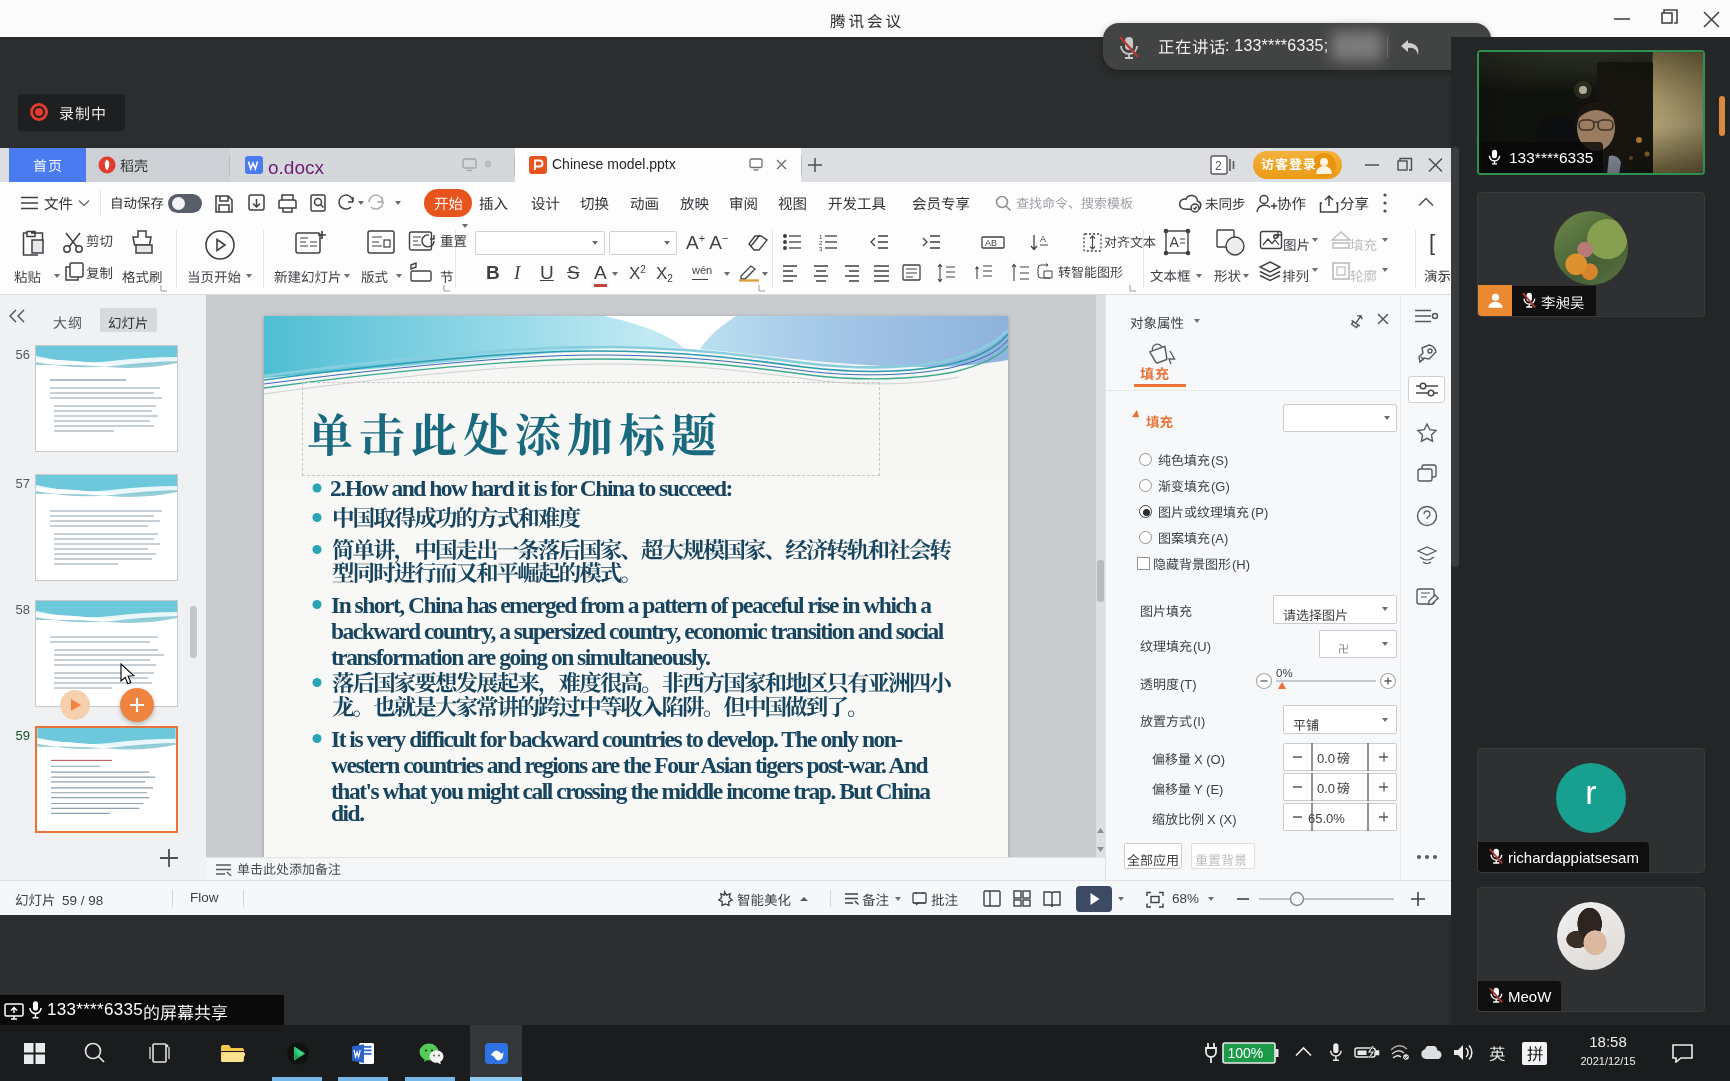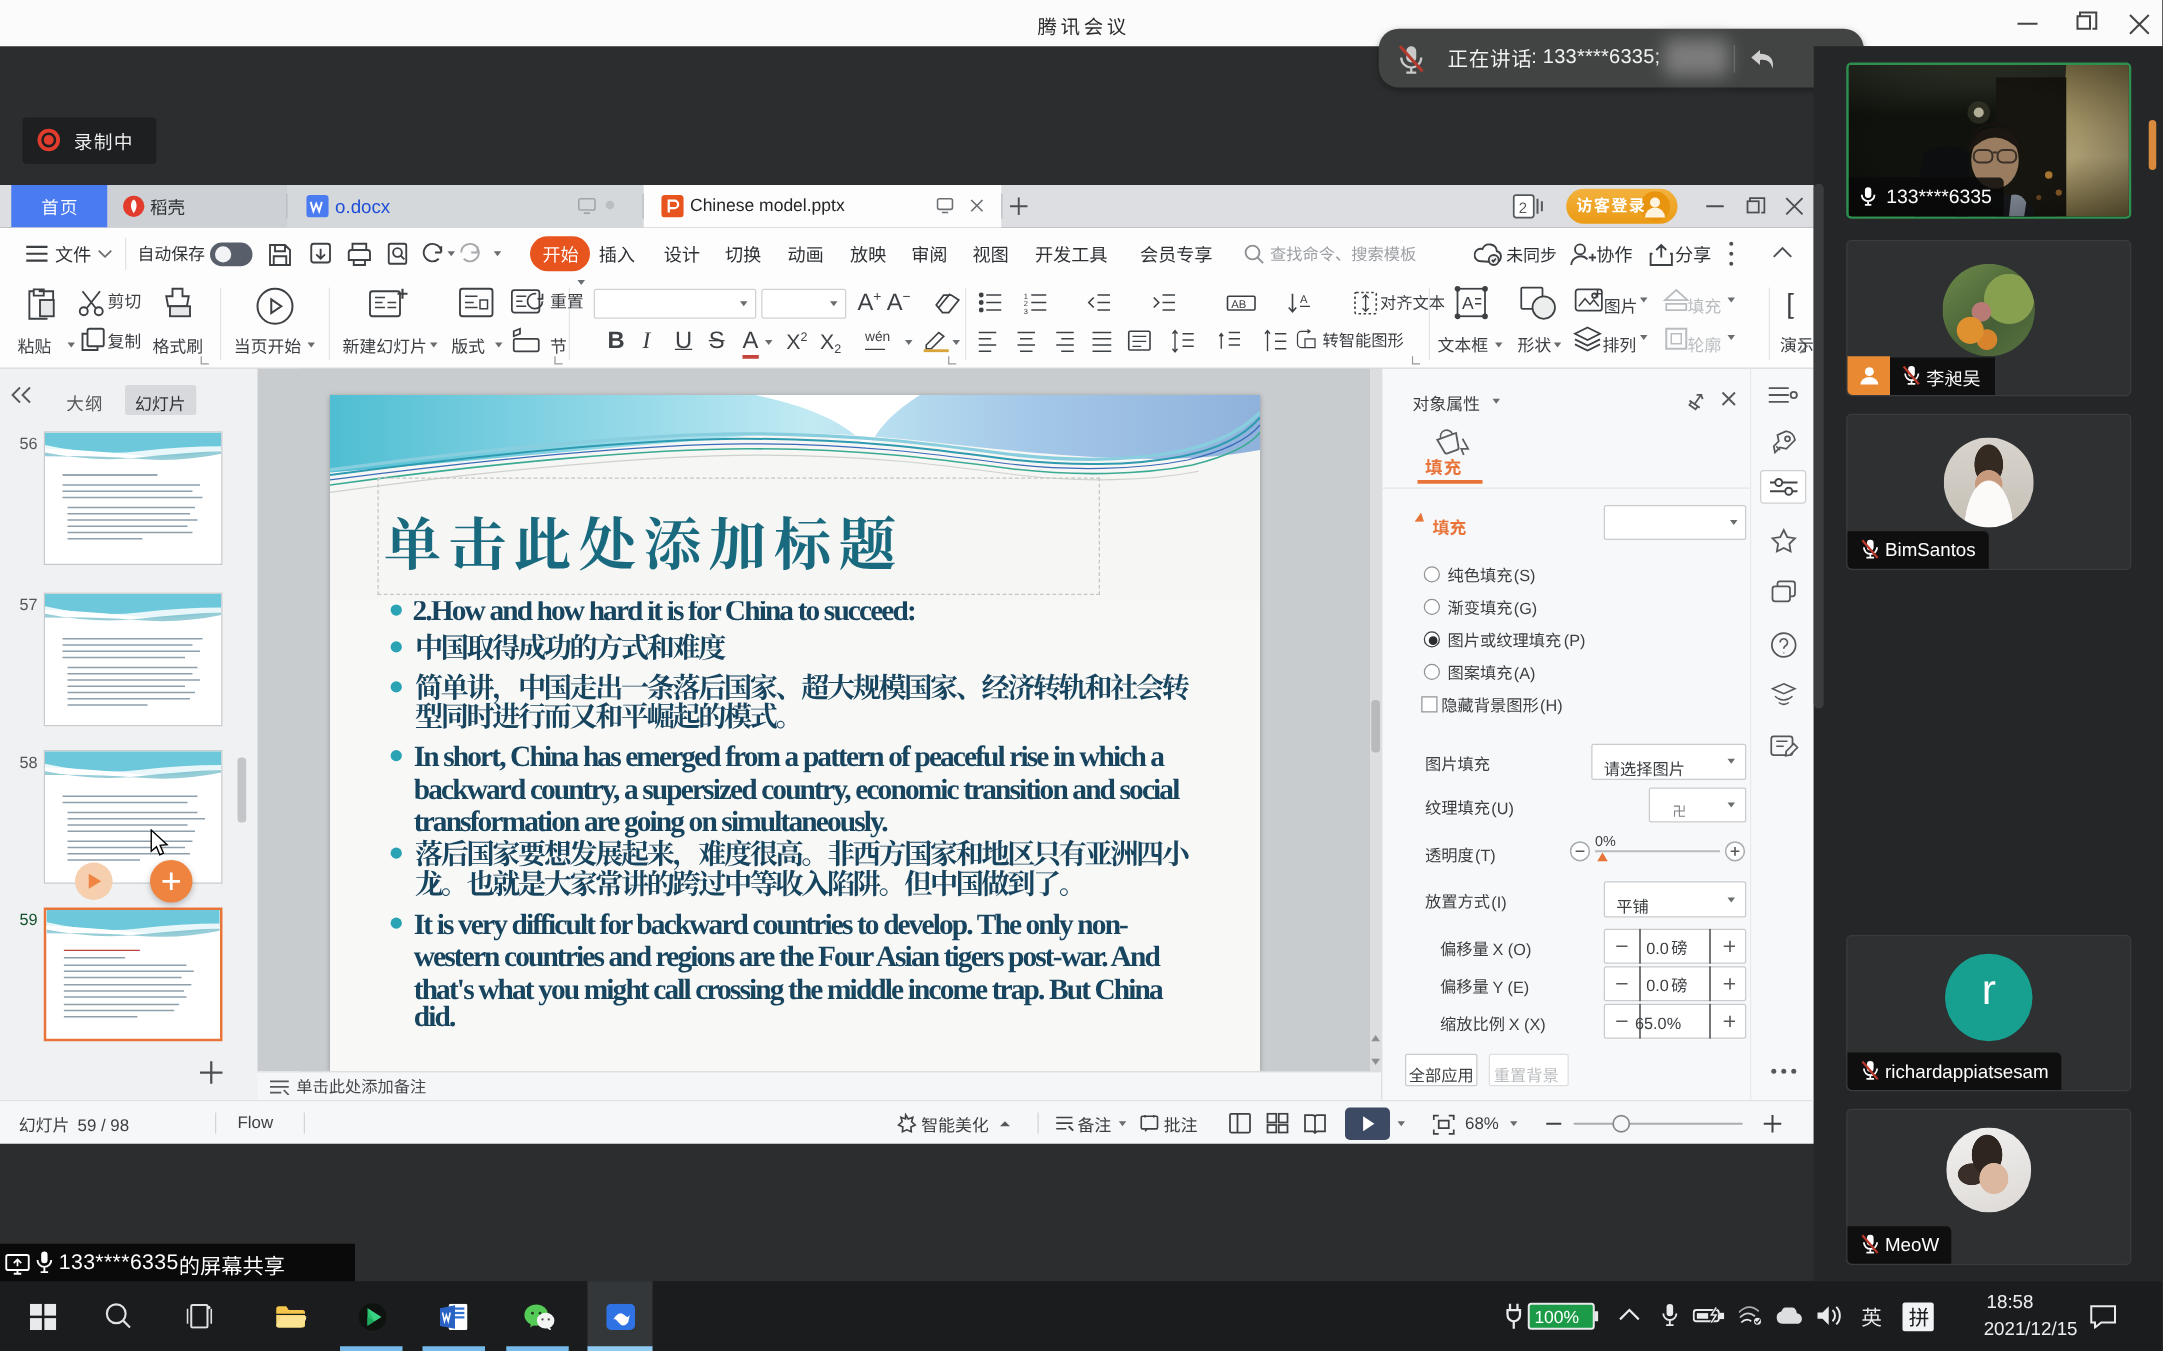--- a/index.html
+++ b/index.html
@@ -101,21 +101,21 @@
 
   <svg class="abs" style="left:98px;top:8px" width="18" height="18">
       <circle cx="9" cy="9" r="8.5" fill="#e23c2c"></circle>
       <path d="M9 3.5 c3 2 3 7 0 11 c-3-4-3-9 0-11z" fill="#fff"></path>
     </svg>
 
   <svg class="abs" style="left:245px;top:8px" width="18" height="18">
       <rect width="18" height="18" rx="3" fill="#4a7bf0"></rect>
       <path d="M3.5 5.5 l2.2 7.5 2.3-6 2.3 6 2.2-7.5" stroke="#fff" stroke-width="1.5" fill="none"></path>
     </svg>
-  <div class="abs" style="left:268px;top:9px;font-size:15px;color:#1d4ed8">o.docx</div>
+  <div class="abs" style="left:268px;top:9px;font-size:19px;color:#701a75">o.docx</div>
 
   <svg class="abs" style="left:529px;top:8px" width="18" height="18">
       <rect width="18" height="18" rx="3" fill="#e8541e"></rect>
       <path d="M6 14 V4.5 h4.5 a3 3 0 0 1 0 6 H6" stroke="#fff" stroke-width="1.8" fill="none"></path>
     </svg>
   <div class="abs" style="left:552px;top:8px;font-size:14px;color:#232527">Chinese model.pptx</div>
 
   <svg class="abs" style="left:462px;top:10px" width="34" height="14" opacity=".55">
       <rect x="1" y="1" width="13" height="9" rx="1.5" stroke="#7a7d80" fill="none" stroke-width="1.3"></rect>
       <path d="M5 12.5 h5" stroke="#7a7d80" stroke-width="1.3"></path>
@@ -772,29 +772,20 @@
         <path d="M3 21 a9 7.5 0 0 1 18 0 z" fill="#fff"></path>
       </svg>
     <div class="vlabel" style="left:34px;border-radius:0;width:84px"></div>
     <svg class="abs" style="left:42px;bottom:6px" width="18" height="19" viewBox="0 0 22 23">
         <rect x="8" y="2" width="6.5" height="10.5" rx="3.2" fill="#fff"></rect>
         <path d="M5 9.5 a6.5 6.5 0 0 0 13 0 M11.3 16 v3.5 M7.5 19.5 h7.5" stroke="#fff" stroke-width="1.7" fill="none"></path>
         <line x1="3.5" y1="2.5" x2="18.5" y2="20" stroke="#b8382b" stroke-width="2.2"></line>
       </svg>
   </div>
 
-  <div class="tile" style="top:294px">
-    <div class="avatar" style="top:18px;width:72px;height:72px;background:radial-gradient(ellipse at 50% 105%,#fbfaf8 0 38%,transparent 39%),radial-gradient(ellipse at 50% 52%,#c79a7e 0 21%,transparent 22%),radial-gradient(ellipse at 50% 30%,#342a22 0 22%,transparent 23%),linear-gradient(180deg,#d8d4cd,#c6c0b6)"></div>
-    <div class="vlabel">BimSantos</div>
-    <svg class="abs" style="left:9px;bottom:6px" width="18" height="19" viewBox="0 0 22 23">
-        <rect x="8" y="2" width="6.5" height="10.5" rx="3.2" fill="#fff"></rect>
-        <path d="M5 9.5 a6.5 6.5 0 0 0 13 0 M11.3 16 v3.5 M7.5 19.5 h7.5" stroke="#fff" stroke-width="1.7" fill="none"></path>
-        <line x1="3.5" y1="2.5" x2="18.5" y2="20" stroke="#b8382b" stroke-width="2.2"></line>
-      </svg>
-  </div>
 
 
 
   <div class="tile" style="top:711px">
     <div class="avatar" style="top:14px;width:70px;height:70px;background:#17a08f"></div>
     <div class="abs" style="top:24px;left:0;width:100%;text-align:center;color:#fff;font-size:34px">r</div>
     <div class="vlabel">richardappiatsesam</div>
     <svg class="abs" style="left:9px;bottom:6px" width="18" height="19" viewBox="0 0 22 23">
         <rect x="8" y="2" width="6.5" height="10.5" rx="3.2" fill="#fff"></rect>
         <path d="M5 9.5 a6.5 6.5 0 0 0 13 0 M11.3 16 v3.5 M7.5 19.5 h7.5" stroke="#fff" stroke-width="1.7" fill="none"></path>
@@ -917,21 +908,21 @@
   <svg class="abs" style="left:1452px;top:18px" width="25" height="19" fill="none" stroke="#e8eaeb">
       <path d="M2 7 h4 l5-5 v15 l-5-5 H2 z" fill="#e8eaeb" stroke="none"></path>
       <path d="M14 5 a6 6 0 0 1 0 9 M17 2.5 a10 10 0 0 1 0 14" stroke-width="1.6"></path>
     </svg>
   <div class="abs" style="left:1520px;top:1042px_f"></div>
   <div class="abs" style="left:1522px;top:17px;width:25px;height:23px;background:#f2f3f4;border-radius:2px"></div>
   <svg class="abs" style="left:1671px;top:18px" width="23" height="20" fill="none" stroke="#e8eaeb" stroke-width="1.6">
       <path d="M2 2 h19 v13 h-11 l-5 4 v-4 H2 z"></path>
     </svg>
   <div class="abs" style="left:1560px;top:8px;width:96px;text-align:center;font-size:15px;color:#eceeef">18:58</div>
-  <div class="abs" style="left:1554px;top:30px;width:108px;text-align:right;font-size:15px;color:#eceeef">2021/12/15</div>
+  <div class="abs" style="left:1554px;top:30px;width:108px;text-align:center;font-size:11px;color:#eceeef">2021/12/15</div>
 </div>
 
 <svg style="position:absolute;left:0;top:0;pointer-events:none;z-index:99" width="1730" height="1081">
     <defs>
       <path id="q0" d="M801 831C791 797 767 747 750 714L808 696C827 725 849 768 871 810ZM418 814C441 777 461 728 468 696L529 717C521 749 499 797 476 832ZM389 117V63H765V117ZM83 803V443C83 297 79 95 26 -47C42 -53 71 -69 83 -79C118 16 134 141 141 259H271V11C271 -2 267 -6 256 -6C245 -7 209 -7 169 -5C178 -23 186 -53 189 -70C247 -70 283 -69 305 -58C328 -46 335 -26 335 10V359C349 345 367 324 375 313C408 333 438 355 466 380V347H731C724 310 715 273 706 242H522L539 320L474 327C466 280 453 224 441 184H839C827 62 813 10 796 -6C788 -14 778 -15 762 -15C745 -15 702 -14 655 -10C666 -27 673 -53 674 -71C721 -74 766 -74 789 -73C817 -71 833 -65 850 -48C877 -22 892 46 908 213C909 223 910 242 910 242H775C786 287 799 348 810 401C845 367 884 339 926 321C936 338 957 363 972 375C910 397 854 440 814 489H956V550H596C609 576 621 604 632 634H924V693H652C664 736 675 781 683 830L614 839C606 787 595 738 582 693H386V634H561C549 604 535 576 520 550H354V489H477C438 441 392 402 335 370V803ZM741 489C759 458 782 429 808 403H490C516 429 539 458 560 489ZM146 735H271V569H146ZM146 500H271V329H144L146 444Z"></path>
       <path id="q1" d="M114 775C163 729 223 664 251 622L305 672C277 713 215 775 166 819ZM42 527V454H183V111C183 66 153 37 135 24C148 10 168 -22 174 -40C189 -19 216 4 387 139C380 153 366 182 360 202L256 123V527ZM358 785V714H503V429H352V359H503V-66H574V359H728V429H574V714H767C767 286 764 -42 873 -76C924 -95 957 -60 968 104C956 114 935 139 922 157C919 73 911 -1 903 1C836 17 839 358 843 785Z"></path>
       <path id="q2" d="M157 -58C195 -44 251 -40 781 5C804 -25 824 -54 838 -79L905 -38C861 37 766 145 676 225L613 191C652 155 692 113 728 71L273 36C344 102 415 182 477 264H918V337H89V264H375C310 175 234 96 207 72C176 43 153 24 131 19C140 -1 153 -41 157 -58ZM504 840C414 706 238 579 42 496C60 482 86 450 97 431C155 458 211 488 264 521V460H741V530H277C363 586 440 649 503 718C563 656 647 588 741 530C795 496 853 466 910 443C922 463 947 494 963 509C801 565 638 674 546 769L576 809Z"></path>
       <path id="q3" d="M542 793C582 726 624 637 640 582L708 613C692 668 647 754 605 820ZM113 771C158 724 212 658 238 616L295 663C269 704 213 766 167 812ZM832 778C799 570 747 383 640 233C539 373 478 554 442 766L371 754C414 517 479 320 589 170C519 91 428 25 311 -25C325 -41 346 -69 356 -87C472 -35 564 33 637 112C712 28 806 -37 922 -83C934 -63 958 -33 976 -18C858 24 764 89 688 173C809 335 869 538 909 766ZM46 527V454H187V101C187 49 160 15 144 -1C157 -12 179 -38 187 -54C203 -34 229 -14 405 111C397 126 386 155 380 175L260 92V527Z"></path>
       <path id="q4" d="M134 317C199 281 278 224 316 186L369 238C329 276 248 329 185 363ZM134 784V715H740L736 623H164V554H732L726 462H67V395H461V212C316 152 165 91 68 54L108 -13C206 29 337 85 461 140V2C461 -12 456 -16 440 -17C424 -18 368 -18 309 -16C319 -35 331 -63 335 -82C413 -82 464 -82 495 -71C527 -60 537 -42 537 1V236C623 106 748 9 904 -40C914 -20 937 9 953 25C845 54 751 107 675 177C739 216 814 272 874 323L810 370C765 325 691 266 629 224C592 266 561 314 537 365V395H940V462H804C813 565 820 688 822 784L763 788L750 784Z"></path>
       <path id="q5" d="M676 748V194H747V748ZM854 830V23C854 7 849 2 834 2C815 1 759 1 700 3C710 -20 721 -55 725 -76C800 -76 855 -74 885 -62C916 -48 928 -26 928 24V830ZM142 816C121 719 87 619 41 552C60 545 93 532 108 524C125 553 142 588 158 627H289V522H45V453H289V351H91V2H159V283H289V-79H361V283H500V78C500 67 497 64 486 64C475 63 442 63 400 65C409 46 418 19 421 -1C476 -1 515 0 538 11C563 23 569 42 569 76V351H361V453H604V522H361V627H565V696H361V836H289V696H183C194 730 204 766 212 802Z"></path>

